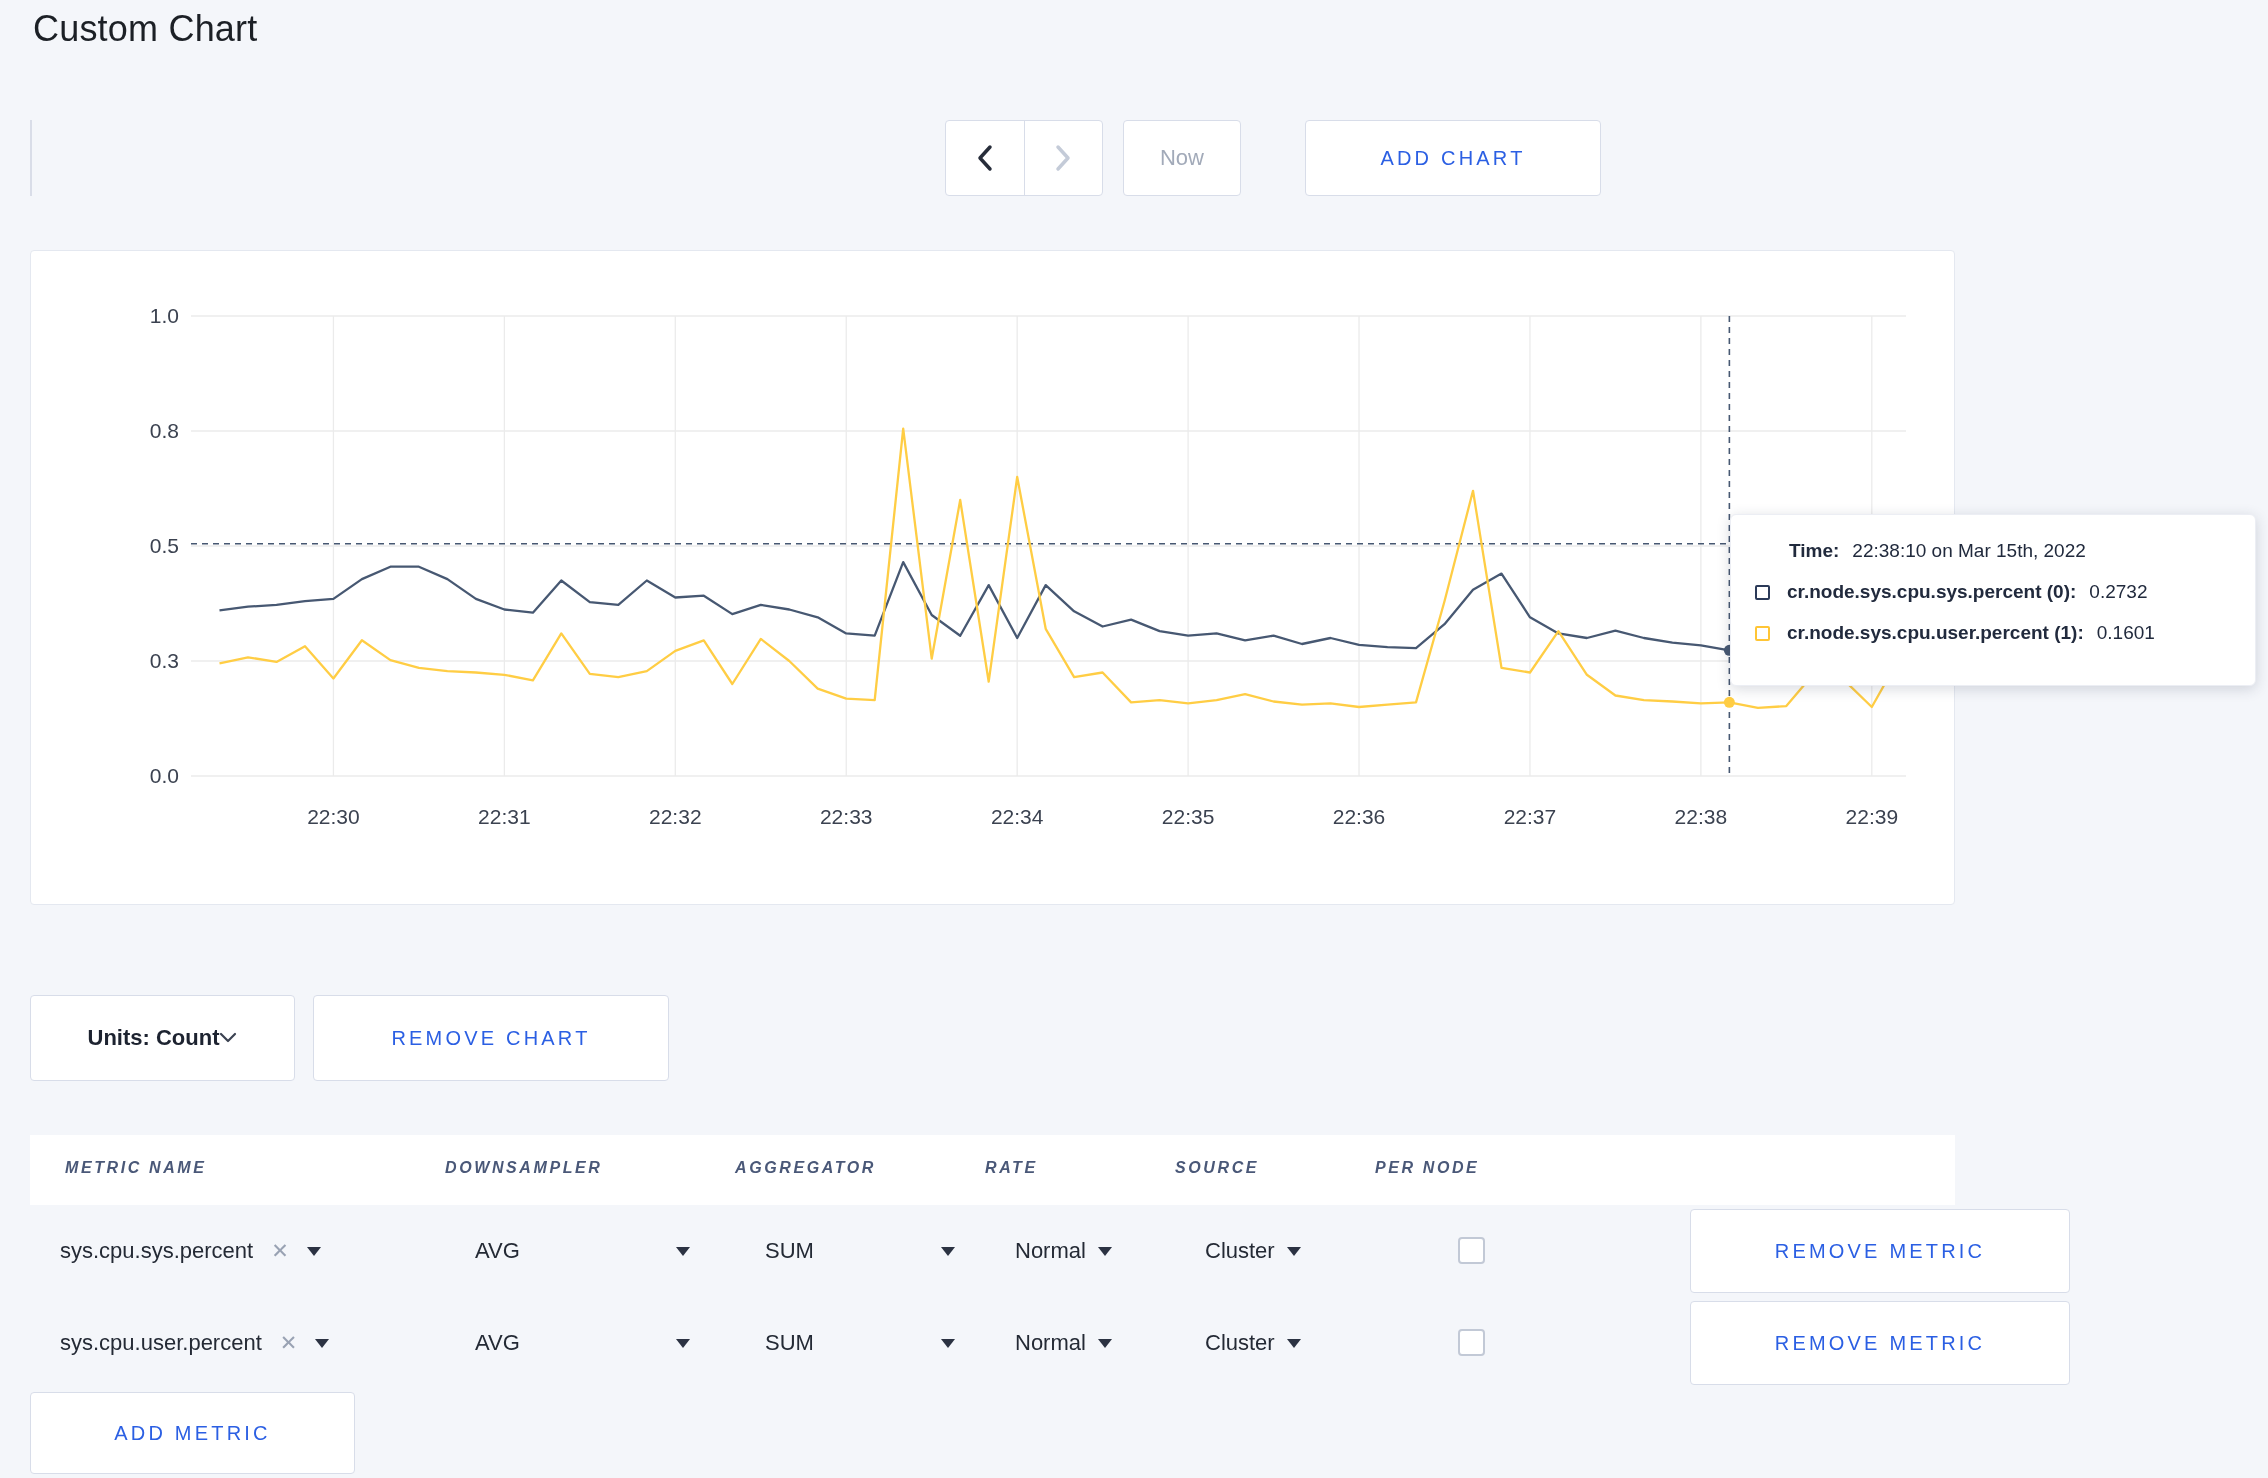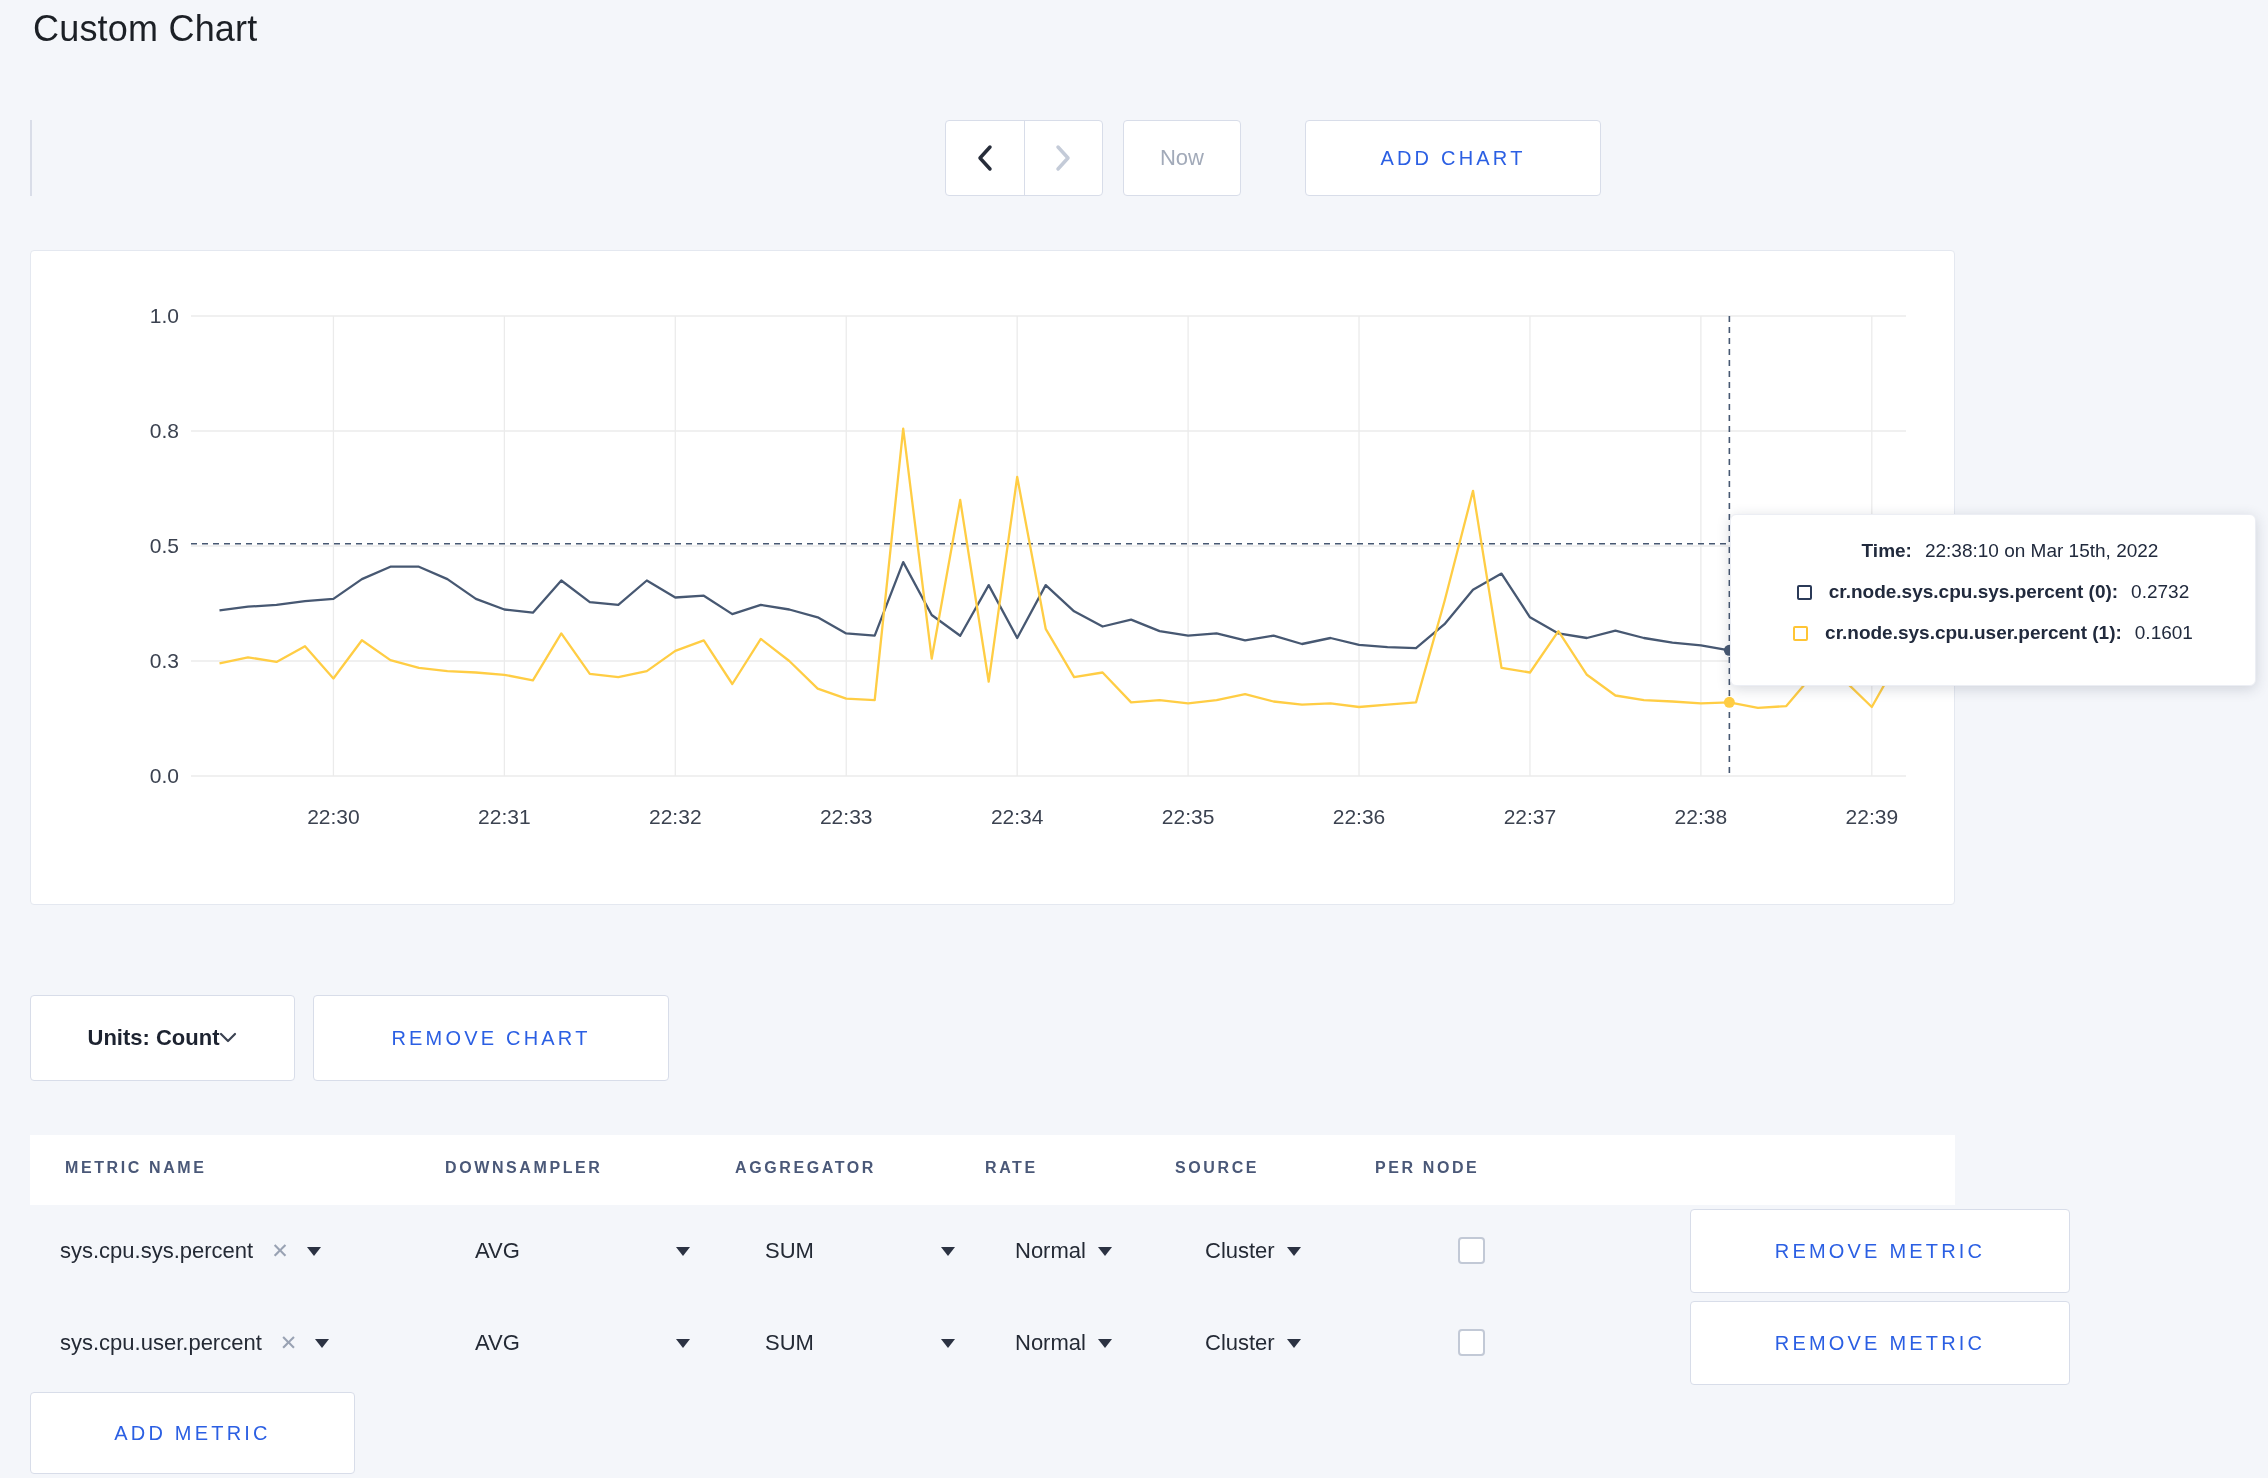--- a/index.html
+++ b/index.html
@@ -23,33 +23,33 @@
   .add-chart-btn { position:absolute; left:1305px; top:120px; width:296px; height:76px; justify-content:center; }
 
   
   .chart-card { position:absolute; left:30px; top:250px; width:1925px; height:655px; background:#fff; border:1.5px solid #e4e8f0; border-radius:4px; }
   .chart-card svg { display:block; }
   .tick-label { font-size:21px; fill:#3b4250; font-family:"Liberation Sans", sans-serif; }
 
   
   .chart-tooltip { position:absolute; left:1730px; top:514px; width:526px; height:172px; background:#fff; border:1px solid #eceef4;
       border-radius:6px; box-shadow:0 3px 14px rgba(40,50,80,0.18); padding:25px 24px 0 24px; z-index:5; }
-  .tt-row { display:flex; align-items:center; margin-bottom:19px; font-size:19px; color:#212a3d;justify-content:center; }
+  .tt-row { display:flex; align-items:center; margin-bottom:19px; font-size:19px; color:#212a3d; }
   .tt-time-row { padding-left:34px; }
   .tt-label { font-weight:700; }
   .tt-value { margin-left:13px; }
   .tt-marker { width:15px; height:15px; border-radius:2px; background:#fff; margin-right:17px; flex:0 0 auto; }
 
   
   .units-btn { position:absolute; left:30px; top:995px; width:265px; height:86px; justify-content:center; gap:0; font-size:22px; font-weight:700; color:#1d2330; }
   .remove-chart-btn { position:absolute; left:313px; top:995px; width:356px; height:86px; justify-content:center; }
 
   
   .mt-header { position:absolute; left:30px; top:1135px; width:1925px; height:70px; background:#fff; }
-  .mt-h-label { position:absolute; top:24px; font-size:16px; font-weight:600; letter-spacing:2.6px; color:#4a5878; }
+  .mt-h-label { position:absolute; top:24px; font-size:16px; font-weight:600; letter-spacing:2.6px; color:#4a5878;font-style:italic; }
   .mt-row { position:absolute; left:30px; width:1925px; height:92px; }
   .mt-cell { position:absolute; top:0; height:92px; display:flex; align-items:center; font-size:22px; color:#242a35; cursor:pointer; }
   .caret { width:0; height:0; border-left:7px solid transparent; border-right:7px solid transparent; border-top:9px solid #2b3242; }
   .x-icon { color:#99a2b3; font-size:21px; }
   .mt-checkbox { position:absolute; left:1428px; top:32px; width:27px; height:27px; background:#fff; border:2px solid #c2c9d6; border-radius:4px; cursor:pointer; }
   .remove-metric-btn { position:absolute; left:1660px; width:380px; height:84px; justify-content:center; }
   .add-metric-btn { position:absolute; left:30px; top:1392px; width:325px; height:82px; justify-content:center; }
 </style>
 </head>
 <body>

